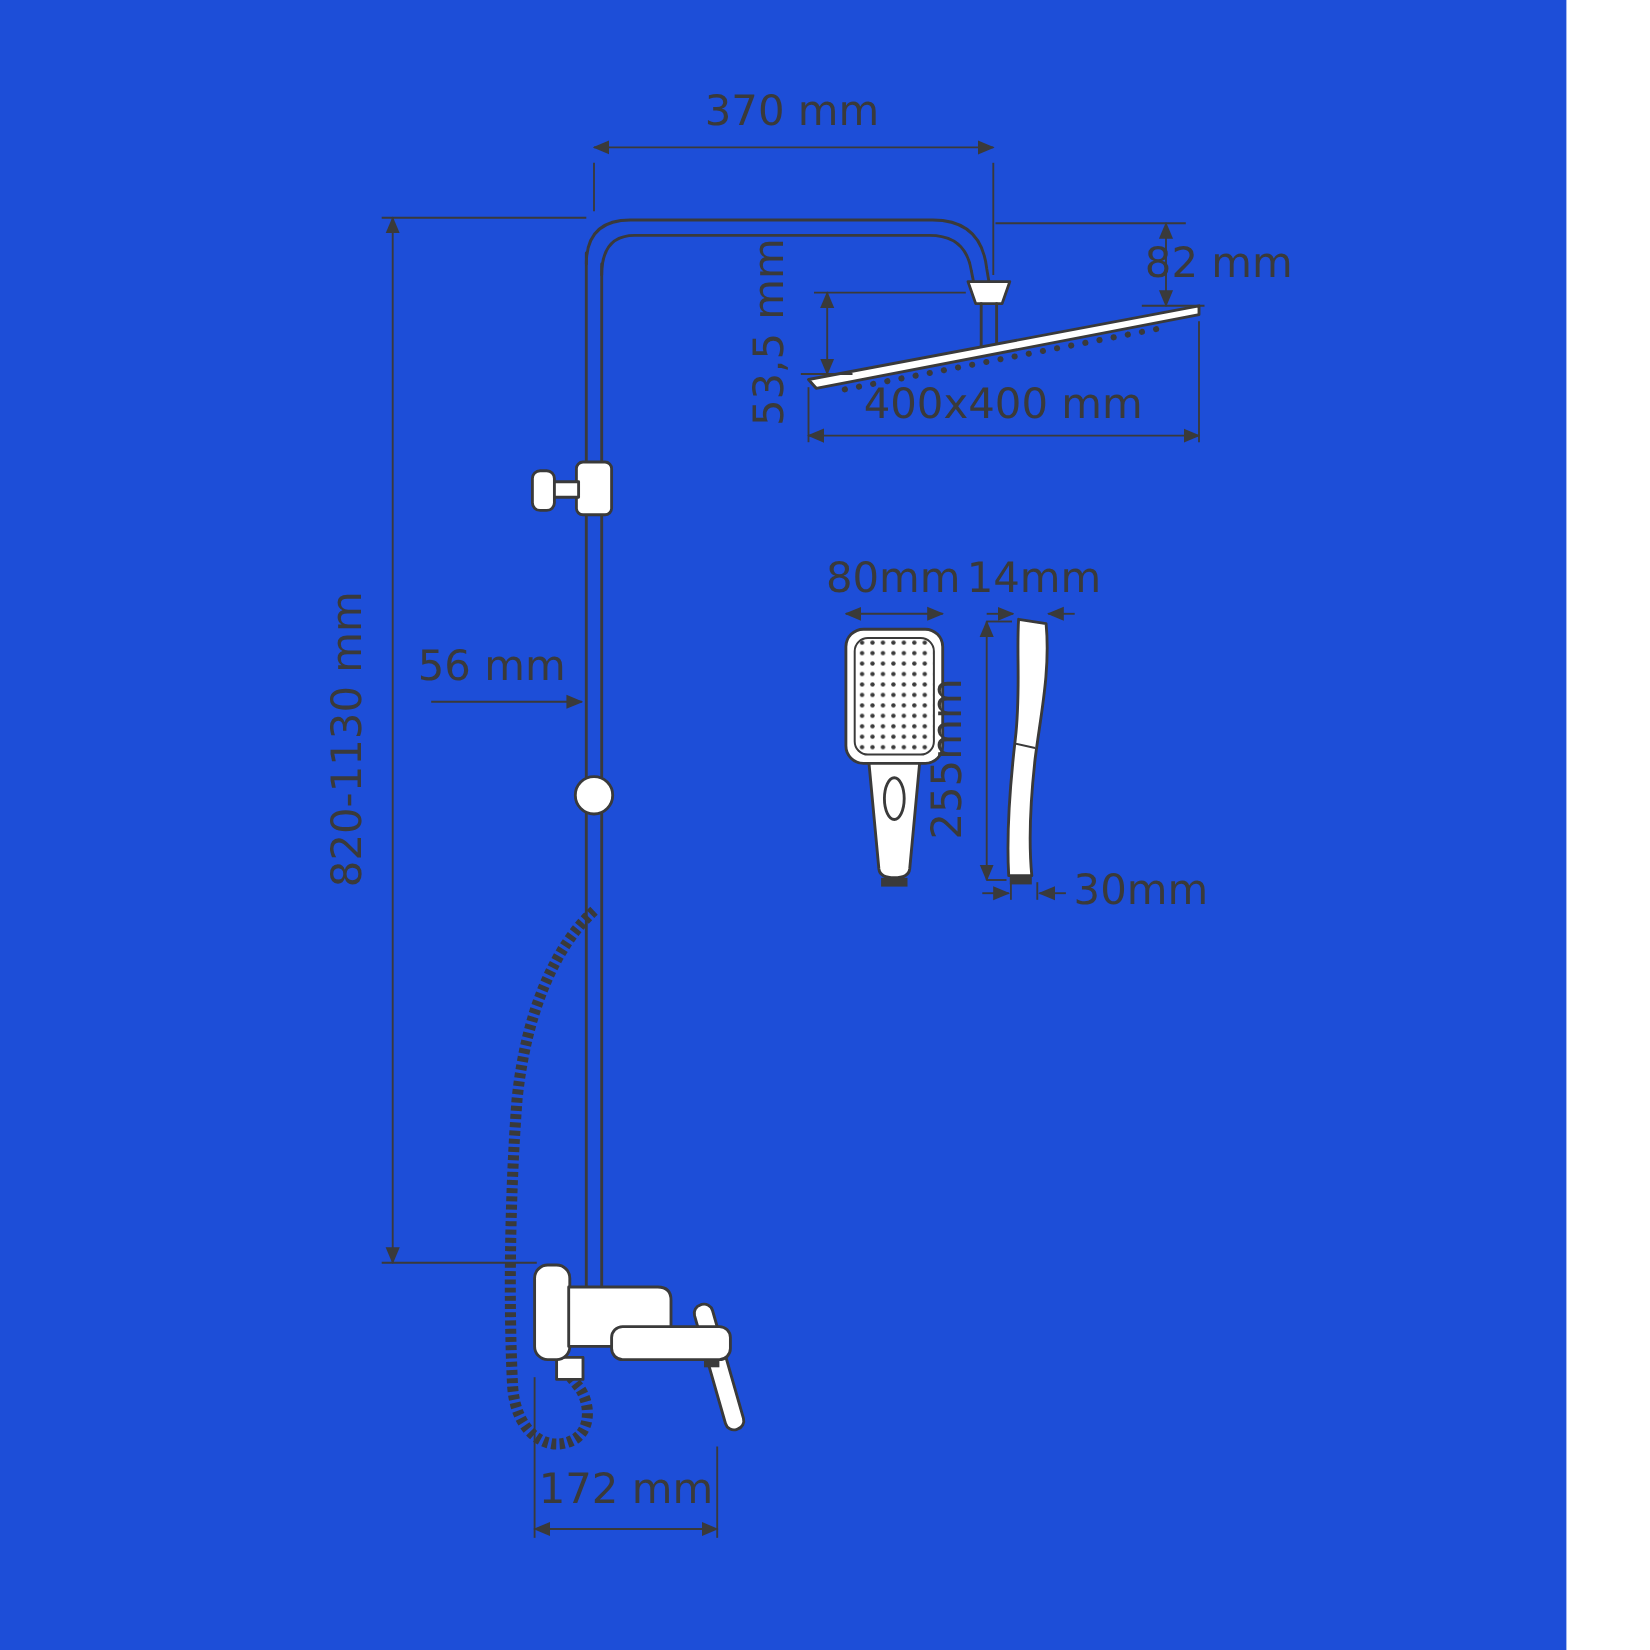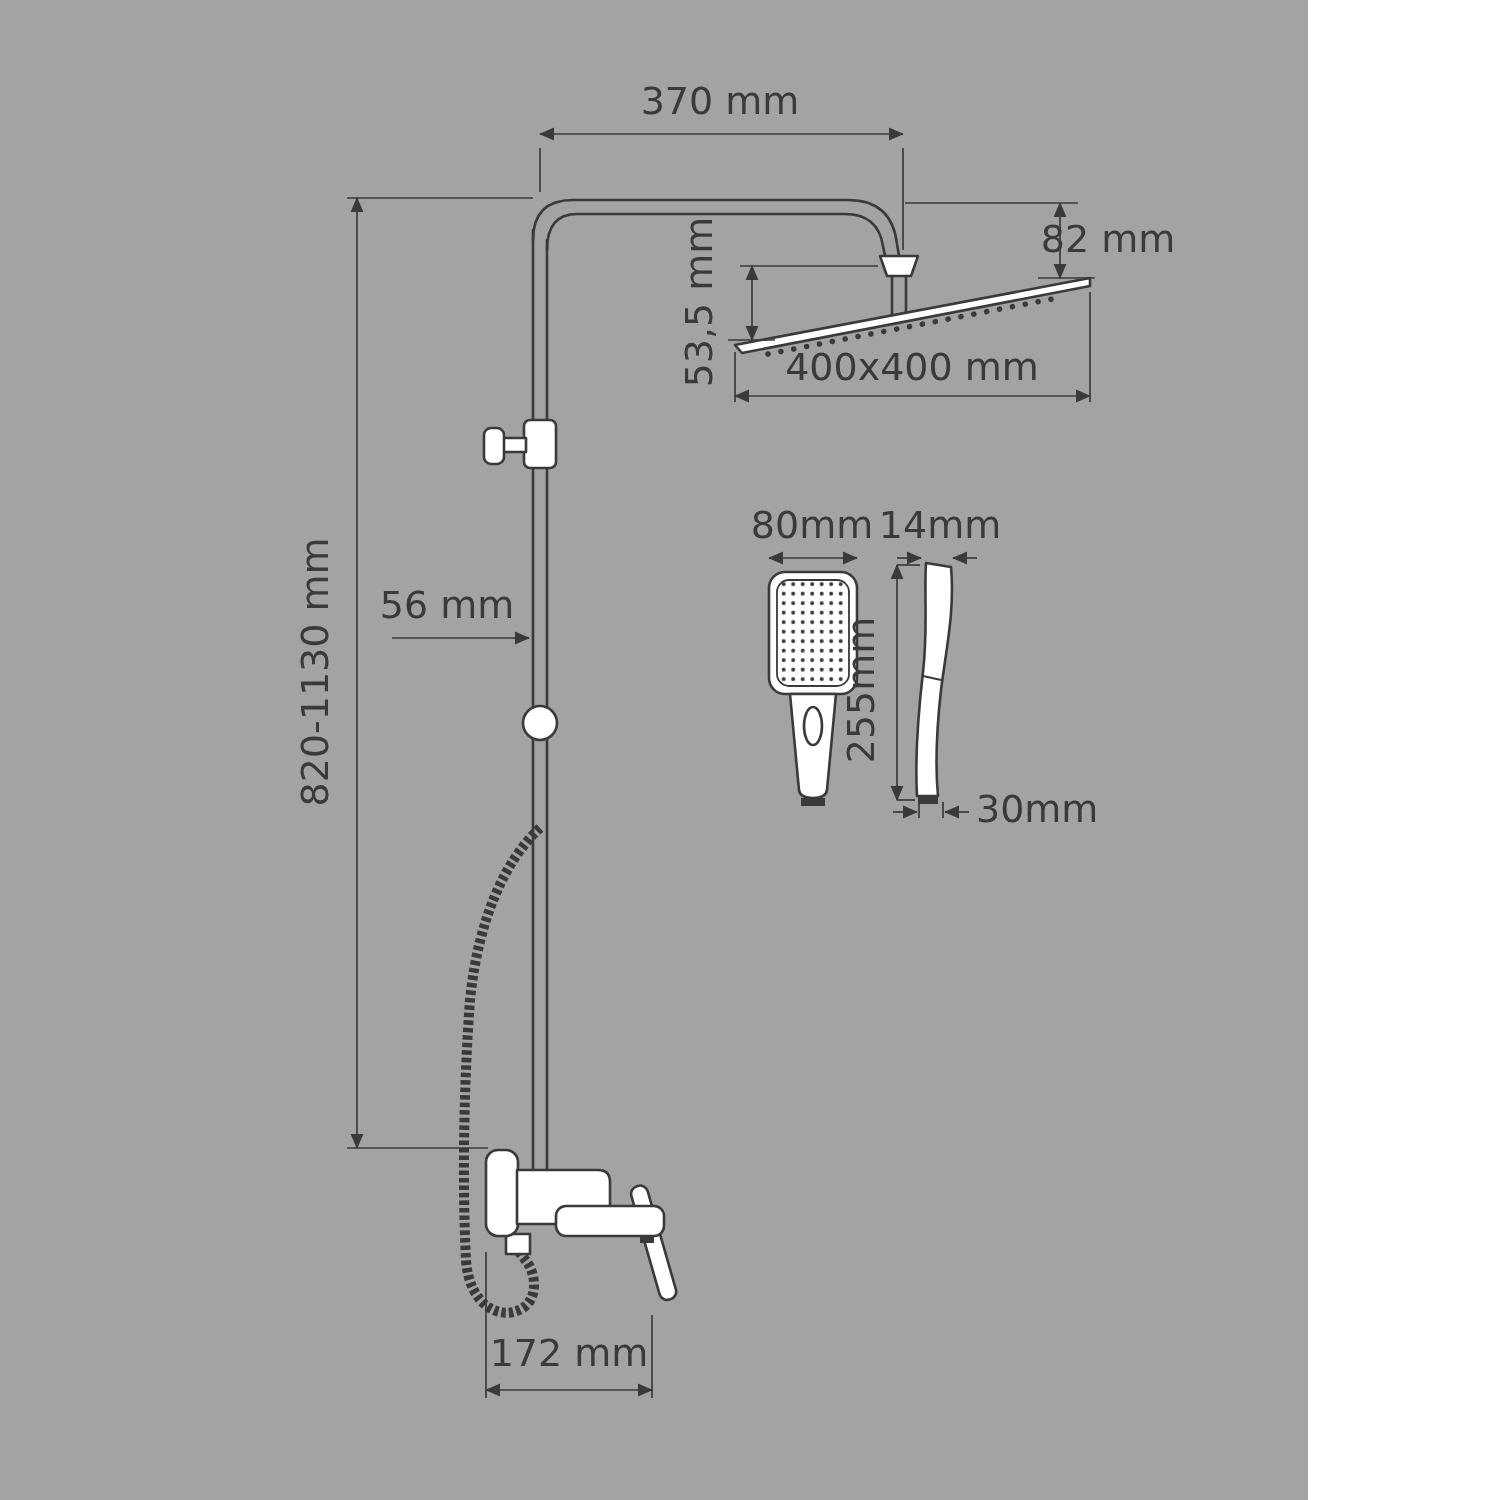--- a/index.html
+++ b/index.html
@@ -1,16 +1,16 @@
 <!DOCTYPE html>
 <html><head>
 <meta charset="utf-8">
 <style>
   html,body{margin:0;padding:0;background:#ffffff;}
-  .stage{width:1308px;height:1500px;position:relative;background:#a3a3a3;}
+  .stage{width:1424px;height:1500px;position:relative;background:#1d4ed8;}
   .obj  {fill:none;stroke:#3a3a3a;stroke-width:2.6;stroke-linejoin:round;stroke-linecap:round;}
   .objf {fill:#ffffff;stroke:#3a3a3a;stroke-width:2.6;stroke-linejoin:round;}
   .thin {fill:none;stroke:#3a3a3a;stroke-width:1.8;}
   .dim  {fill:none;stroke:#3a3a3a;stroke-width:1.7;}
   .dark {fill:#3a3a3a;stroke:none;}
   .hose {fill:none;stroke:#3a3a3a;stroke-width:10;stroke-dasharray:4.5 3;}
   .dots {fill:none;stroke:#3a3a3a;stroke-width:5.5;stroke-linecap:round;stroke-dasharray:0.1 13;}
   .dimtxt{fill:#3a3a3a;font-family:"DejaVu Sans","Liberation Sans",sans-serif;font-size:38px;}
   .mid{text-anchor:middle;}
 </style>

